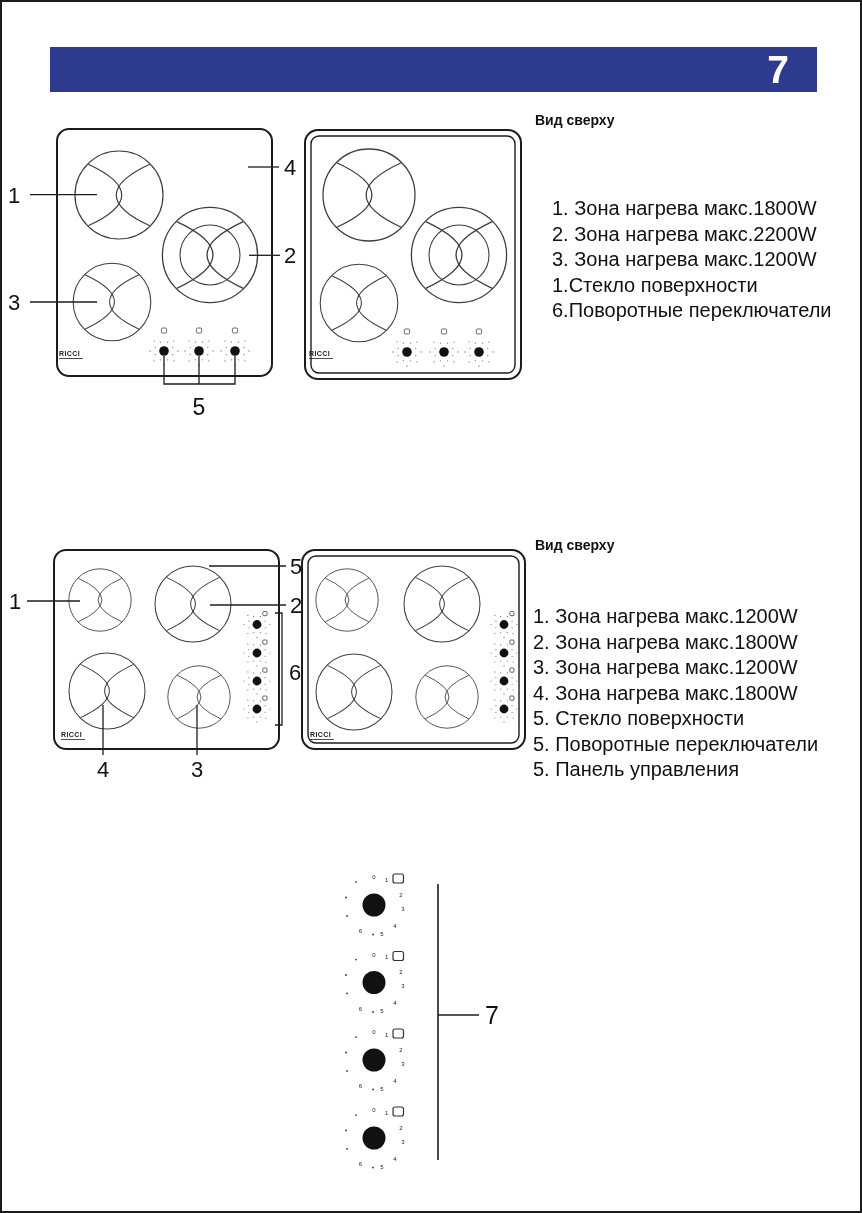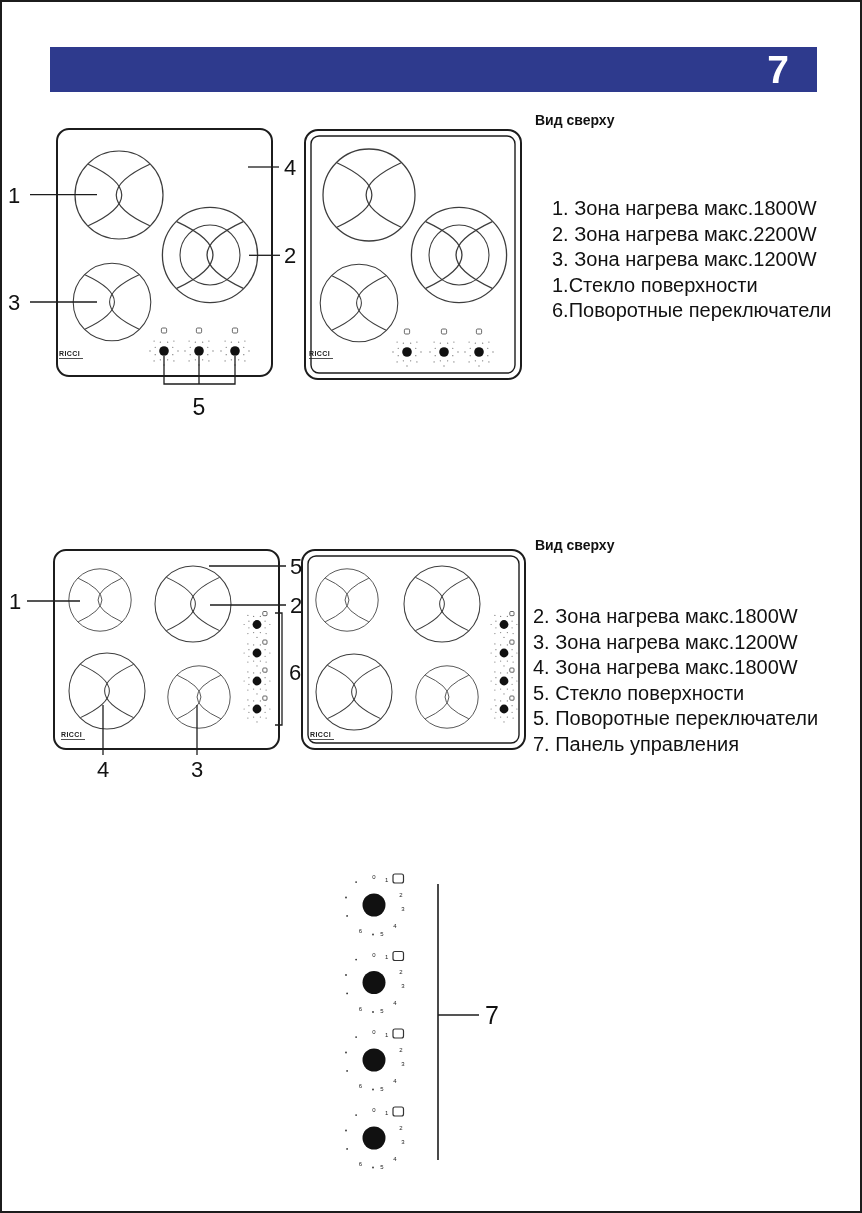--- a/index.html
+++ b/index.html
@@ -198,26 +198,27 @@
       <line x1="101" y1="703" x2="101" y2="753" class="cl"></line>
       <text x="101" y="775" text-anchor="middle" class="num">4</text>
       <line x1="195" y1="703" x2="195" y2="753" class="cl"></line>
       <text x="195" y="775" text-anchor="middle" class="num">3</text>
     </g>
   </svg>
 
   <div class="textblock" id="tb-mid">
     <div class="view-title">Вид сверху</div>
     <div class="legend">
+      <div class="legend-item">1. Зона нагрева макс.1200W</div>
       <div class="legend-item">2. Зона нагрева макс.1800W</div>
       <div class="legend-item">3. Зона нагрева макс.1200W</div>
       <div class="legend-item">4. Зона нагрева макс.1800W</div>
       <div class="legend-item">5. Стекло поверхности</div>
       <div class="legend-item">5. Поворотные переключатели</div>
-      <div class="legend-item">7. Панель управления</div>
+      <div class="legend-item">5. Панель управления</div>
     </div>
   </div>
 
   <svg id="svg-bottom" class="svg-layer" width="235" height="310" viewBox="300 860 235 310">
     <defs>
       <g id="bigknob">
         <circle r="11.5" fill="#111"></circle>
         <rect x="19" y="-31" width="10.5" height="9" rx="2" class="sqr2"></rect>
         <text class="kmark" x="0" y="-26">0</text>
         <text class="kmark" x="12.7" y="-23.5">1</text>

